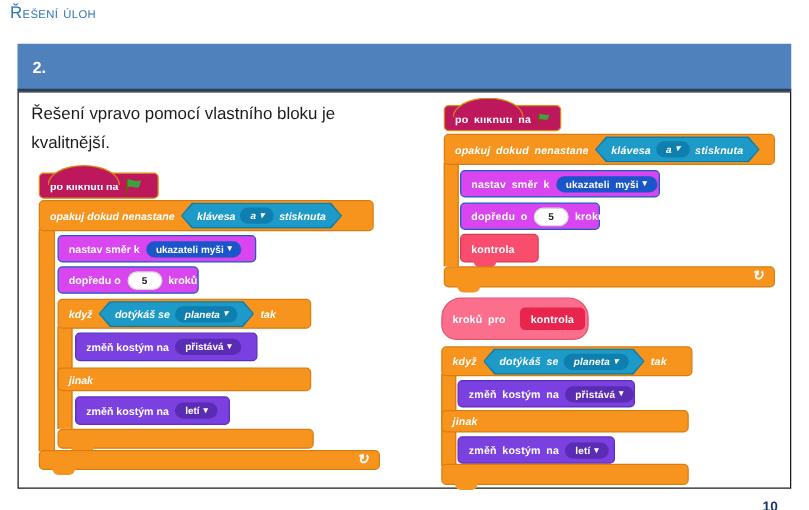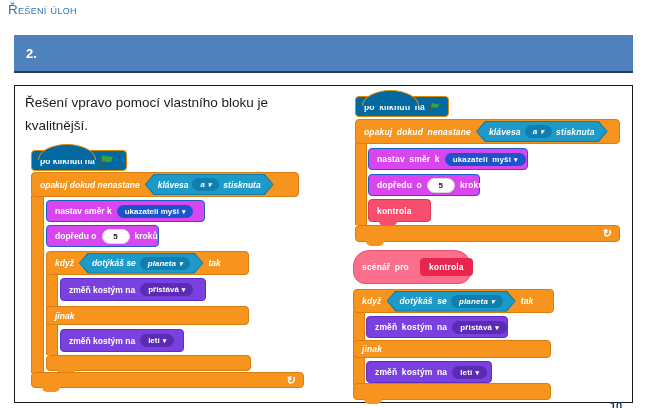--- a/index.html
+++ b/index.html
@@ -4,32 +4,32 @@
 <style>
   html,body{margin:0;padding:0;background:#fff;}
   .page{position:relative;width:647px;height:408px;background:#fff;overflow:hidden;
         font-family:"Liberation Sans",sans-serif;}
   .doc-title{position:absolute;left:8px;top:2px;color:#2E74B5;font-size:13.5px;
              font-variant:small-caps;letter-spacing:.3px;font-weight:500;}
   .section-bar{position:absolute;left:14px;top:35px;width:619px;height:38px;
                background:#4F81BD;border-bottom:2px solid #263f5e;box-sizing:border-box;
                color:#fff;font-weight:bold;font-size:13px;display:flex;align-items:center;
                padding-left:12px;}
-  .content-box{position:absolute;left:14px;top:85px;width:619px;height:318px;
+  .content-box{position:absolute;left:14px;top:73px;width:619px;height:318px;
                background:#fff;border:1.5px solid #1a1a1a;box-sizing:border-box;}
   .note{position:absolute;left:10px;top:5px;width:300px;margin:0;color:#1b1b1b;
         font-size:13.5px;line-height:23px;}
   .page-num{position:absolute;left:610px;top:400px;font-size:11px;font-weight:bold;color:#17375E;}
 
   
   .blk{position:absolute;display:flex;align-items:center;gap:5px;box-sizing:border-box;
        color:#fff;font-weight:bold;font-size:8.5px;white-space:nowrap;padding:0 8px;
        border-radius:4px;border:1px solid rgba(0,0,0,.28);}
   .sp{word-spacing:2px;letter-spacing:.15px;}
-  .ev {background:#0369a1;border-color:#DB8A0A;align-items:center;}
+  .ev {background:#be185d;border-color:#DB8A0A;align-items:center;}
   .ctl{background:#F7941E;border-color:#D87D10;font-style:italic;}
   .mot{background:#d946ef;border-color:#1A5CC4;}
   .lks{background:#7A41E0;border-color:#5C2EBB;align-items:center;}
   .myb{background:#F94D6D;border-color:#D63A58;}
   .defhat{background:#FB6E8C;border-color:#E25672;border-radius:16px 16px 12px 12px;}
   .hat::before{content:"";position:absolute;left:6px;top:-7px;width:60%;height:15px;
        background:inherit;border:1px solid;border-color:inherit;border-bottom:none;
        border-radius:50% 50% 0 0/100% 100% 0 0;}
   .wall{position:absolute;box-sizing:border-box;}
   .ctl-wall{background:#F7941E;border-left:1px solid #D87D10;border-right:1px solid #D87D10;}
@@ -184,21 +184,21 @@
 
     <div class="blk myb nub sp" style="left:353px;top:113px;width:63px;height:23px">
       <span>kontrola</span>
     </div>
 
     <div class="blk ctl bar nub sp" style="left:340px;top:139px;width:265px;height:17px">
       <span class="looparrow">↻</span>
     </div>
 
     <div class="blk defhat sp" style="left:338px;top:164px;width:118px;height:34px">
-      <span>scénář pro</span>
+      <span>kroků pro</span>
       <span class="slot">kontrola</span>
     </div>
 
     <div class="wall ctl-wall" style="left:338px;top:225px;width:12px;height:74px"></div>
     <div class="blk ctl sp" style="left:338px;top:203px;width:201px;height:24px">
       <span>když</span>
       <span class="hex hexclip">
         <span class="hexin hexclip">
           <span>dotýkáš se</span>
           <span class="oval sens-oval">

